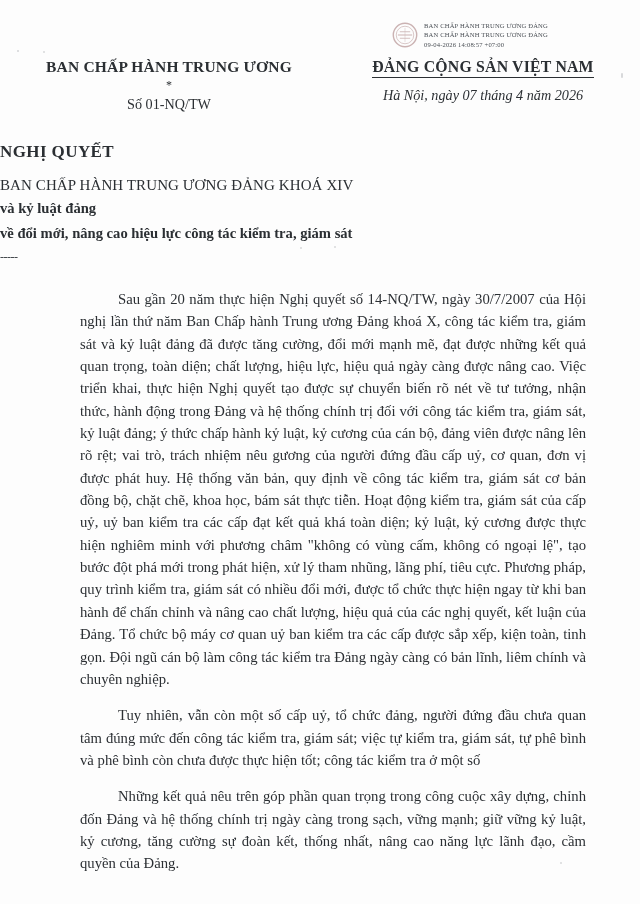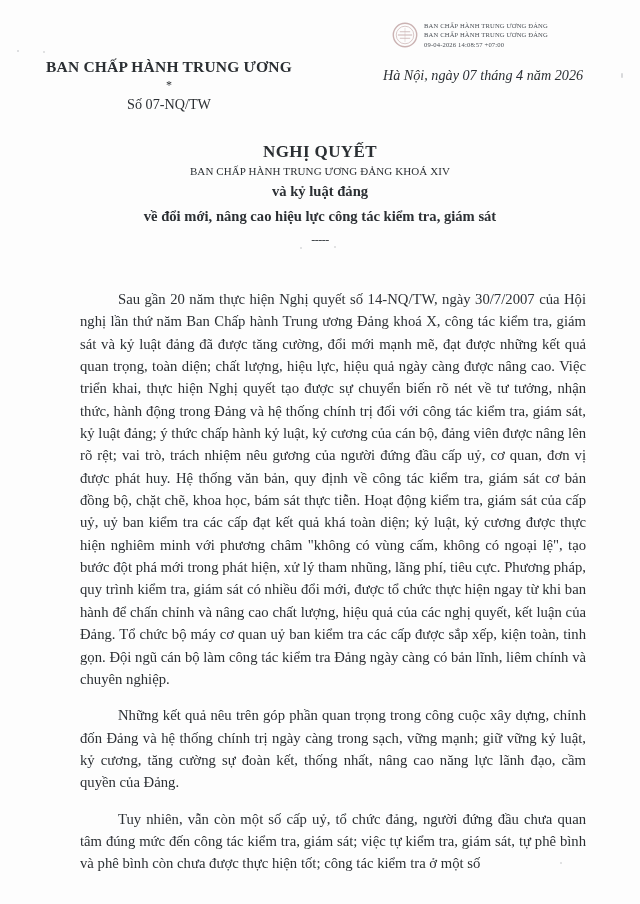--- a/index.html
+++ b/index.html
@@ -110,35 +110,34 @@
     white-space: nowrap;
     font-family: Liberation Serif, serif;
   }
 
   
   .title-block {
     position: absolute;
     left: 0;
     top: 142px;
     width: 640px;
-    text-align: center;
   }
   .t-main {
     font-weight: bold;
     font-size: 17px;
     letter-spacing: .4px;
   }
   .t-sub1 {
     font-size: 15.4px;
     margin-top: 3px;
     letter-spacing: .1px;
   }
   .t-sub2 {
-    font-size: 11px;
-    margin-top: 3px;
+    font-size: 15px;
+    margin-top: 15px;
     letter-spacing: .1px;
   }
   .t-about {
     font-weight: bold;
     font-size: 14.6px;
     margin-top: 4px;
     line-height: 1.42;
   }
   .t-rule {
     font-size: 12px;
@@ -191,34 +190,35 @@
       <div>BAN CHẤP HÀNH TRUNG ƯƠNG ĐẢNG</div>
       <div>BAN CHẤP HÀNH TRUNG ƯƠNG ĐẢNG</div>
       <div>09-04-2026 14:08:57 +07:00</div>
     </div>
   </div>
 
   <div class="header">
     <div class="hdr-left">
       <div class="org-name">BAN CHẤP HÀNH TRUNG ƯƠNG</div>
       <div class="org-star">*</div>
-      <div class="doc-number">Số 07-NQ/TW</div>
+      <div class="doc-number">Số 01-NQ/TW</div>
     </div>
     <div class="hdr-right">
+      <div class="nation-name">ĐẢNG CỘNG SẢN VIỆT NAM</div>
       <div class="place-date">Hà Nội, ngày 07 tháng 4 năm 2026</div>
     </div>
   </div>
 
   <div class="title-block">
     <div class="t-main">NGHỊ QUYẾT</div>
     <div class="t-sub2">BAN CHẤP HÀNH TRUNG ƯƠNG ĐẢNG KHOÁ XIV</div>
     <div class="t-about">và kỷ luật đảng</div>
     <div class="t-about">về đổi mới, nâng cao hiệu lực công tác kiểm tra, giám sát</div>
     <div class="t-rule">-----</div>
   </div>
 
   <div class="body-text">
     <p class="para">Sau gần 20 năm thực hiện Nghị quyết số 14-NQ/TW, ngày 30/7/2007 của Hội nghị lần thứ năm Ban Chấp hành Trung ương Đảng khoá X, công tác kiểm tra, giám sát và kỷ luật đảng đã được tăng cường, đổi mới mạnh mẽ, đạt được những kết quả quan trọng, toàn diện; chất lượng, hiệu lực, hiệu quả ngày càng được nâng cao. Việc triển khai, thực hiện Nghị quyết tạo được sự chuyển biến rõ nét về tư tưởng, nhận thức, hành động trong Đảng và hệ thống chính trị đối với công tác kiểm tra, giám sát, kỷ luật đảng; ý thức chấp hành kỷ luật, kỷ cương của cán bộ, đảng viên được nâng lên rõ rệt; vai trò, trách nhiệm nêu gương của người đứng đầu cấp uỷ, cơ quan, đơn vị được phát huy. Hệ thống văn bản, quy định về công tác kiểm tra, giám sát cơ bản đồng bộ, chặt chẽ, khoa học, bám sát thực tiễn. Hoạt động kiểm tra, giám sát của cấp uỷ, uỷ ban kiểm tra các cấp đạt kết quả khá toàn diện; kỷ luật, kỷ cương được thực hiện nghiêm minh với phương châm "không có vùng cấm, không có ngoại lệ", tạo bước đột phá mới trong phát hiện, xử lý tham nhũng, lãng phí, tiêu cực. Phương pháp, quy trình kiểm tra, giám sát có nhiều đổi mới, được tổ chức thực hiện ngay từ khi ban hành để chấn chỉnh và nâng cao chất lượng, hiệu quả của các nghị quyết, kết luận của Đảng. Tổ chức bộ máy cơ quan uỷ ban kiểm tra các cấp được sắp xếp, kiện toàn, tinh gọn. Đội ngũ cán bộ làm công tác kiểm tra Đảng ngày càng có bản lĩnh, liêm chính và chuyên nghiệp.</p>
+    <p class="para">Tuy nhiên, vẫn còn một số cấp uỷ, tổ chức đảng, người đứng đầu chưa quan tâm đúng mức đến công tác kiểm tra, giám sát; việc tự kiểm tra, giám sát, tự phê bình và phê bình còn chưa được thực hiện tốt; công tác kiểm tra ở một số</p>
     <p class="para">Những kết quả nêu trên góp phần quan trọng trong công cuộc xây dựng, chỉnh đốn Đảng và hệ thống chính trị ngày càng trong sạch, vững mạnh; giữ vững kỷ luật, kỷ cương, tăng cường sự đoàn kết, thống nhất, nâng cao năng lực lãnh đạo, cầm quyền của Đảng.</p>
-    <p class="para">Tuy nhiên, vẫn còn một số cấp uỷ, tổ chức đảng, người đứng đầu chưa quan tâm đúng mức đến công tác kiểm tra, giám sát; việc tự kiểm tra, giám sát, tự phê bình và phê bình còn chưa được thực hiện tốt; công tác kiểm tra ở một số</p>
   </div>
 
 </div>
 
 </body></html>

